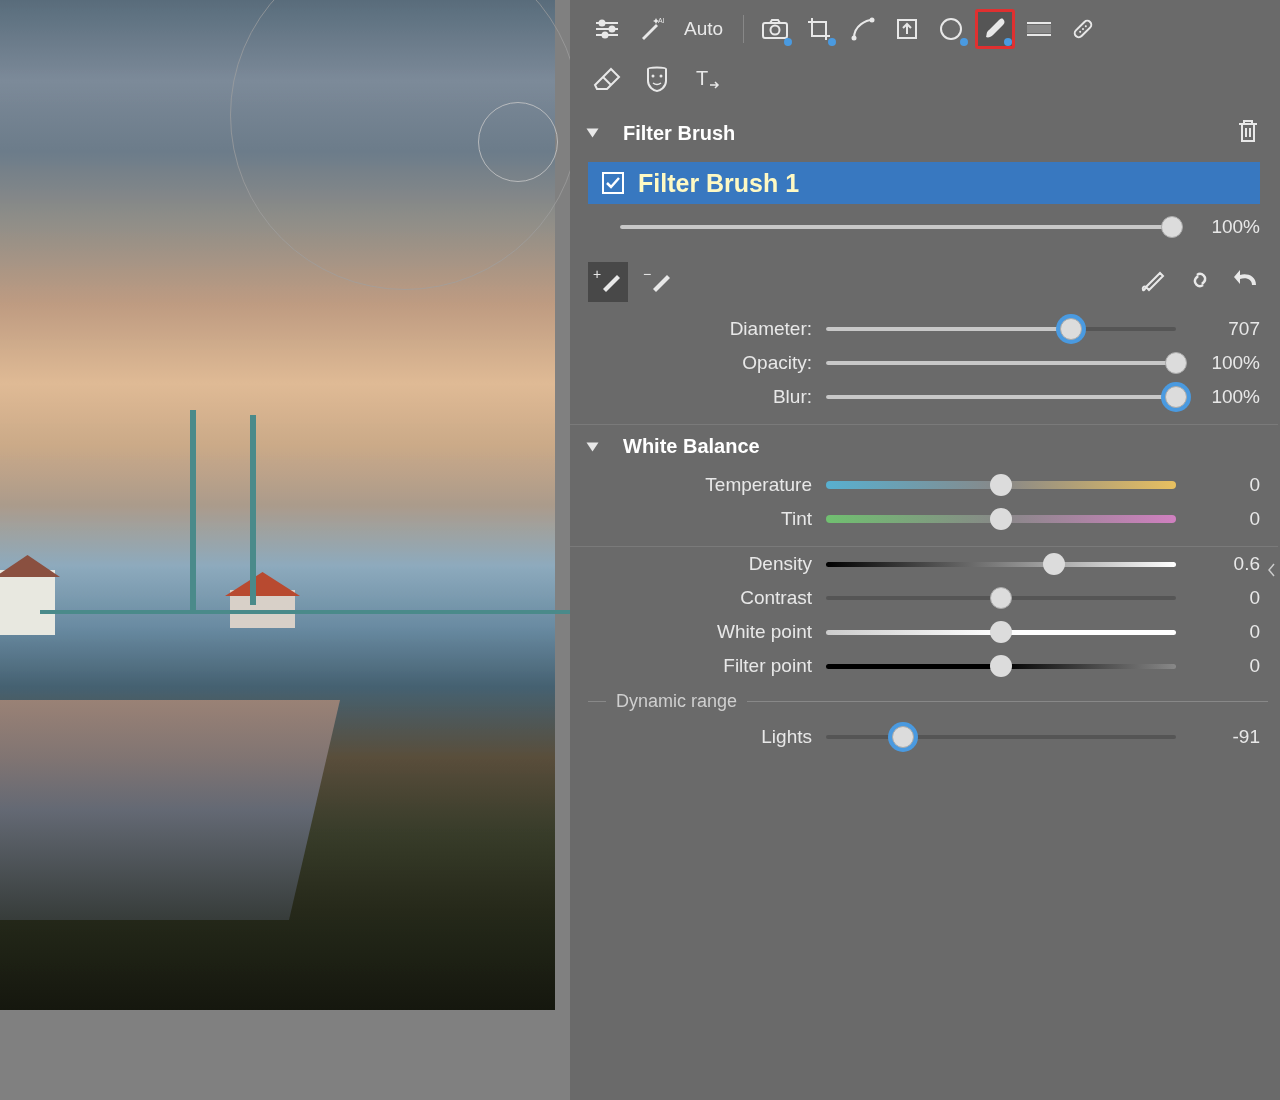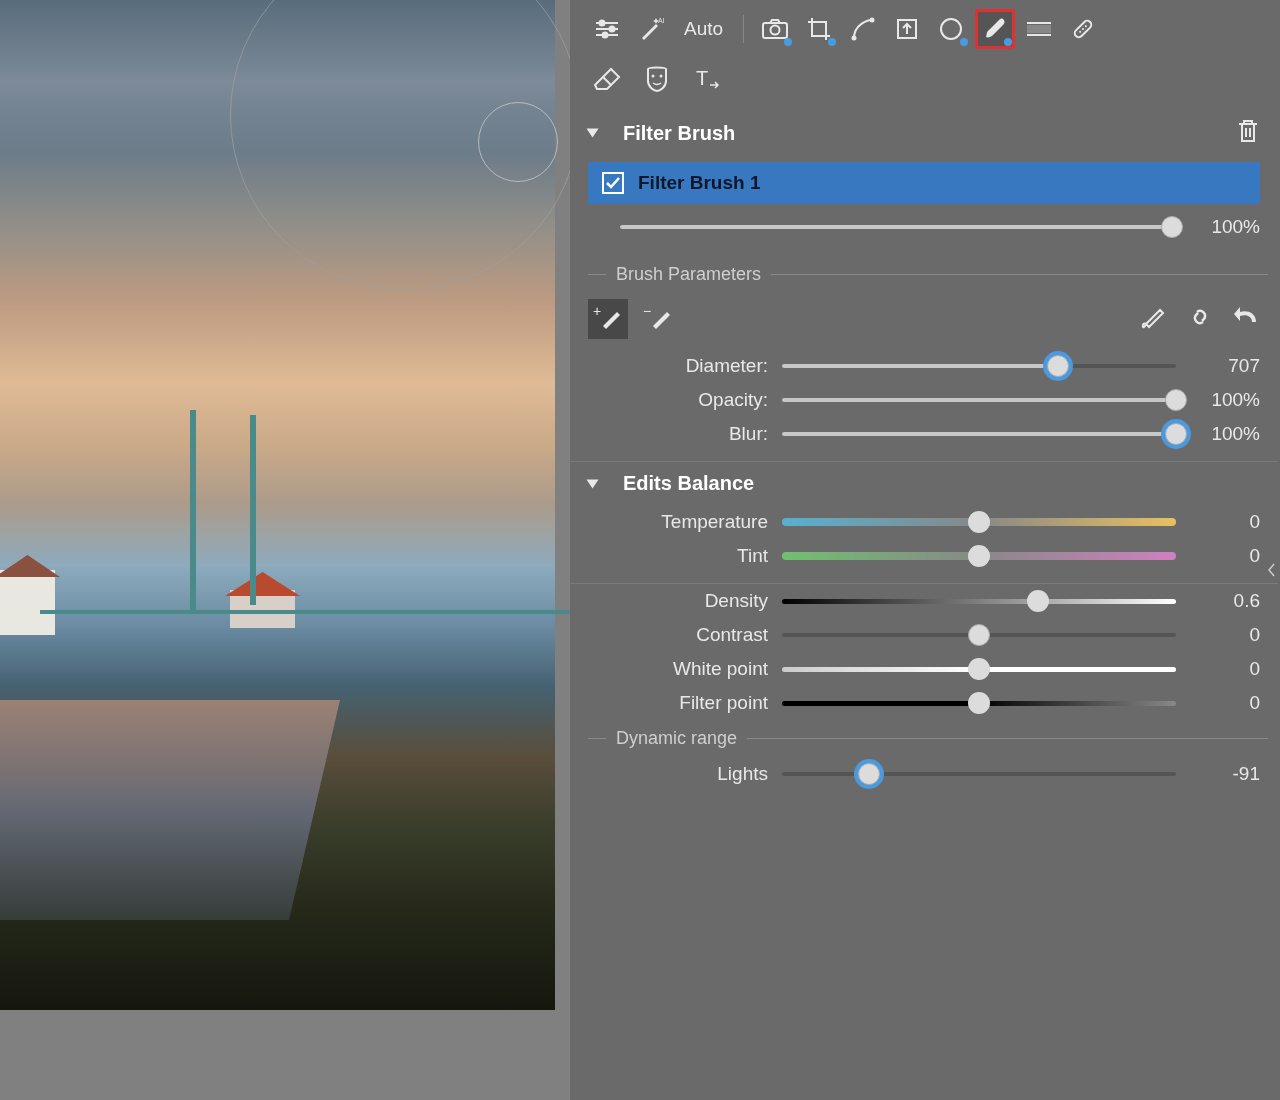--- a/index.html
+++ b/index.html
@@ -41,36 +41,36 @@
     .panel-content::-webkit-scrollbar-track { background:#6a6a6a; }
     .panel-content::-webkit-scrollbar-thumb { background:#888; border-radius:2px; }
     .section { padding:0; }
     .sec-header { display:flex; align-items:center; padding:10px 18px; gap:26px; }
     .sec-header .tri { width:0; height:0; border-left:9px solid #e8e8e8; border-top:6px solid transparent; border-bottom:6px solid transparent; transform:rotate(90deg); }
     .sec-title { color:#fff; font-weight:600; font-size:20px; }
     .sec-header .right { margin-left:auto; display:flex; gap:10px; }
     .layer-row { margin:4px 18px 0 18px; background:#3878c0; display:flex; align-items:center; height:42px; padding:0 14px; gap:14px; }
     .check { width:22px; height:22px; border:2px solid #fff; display:flex; align-items:center; justify-content:center; }
     .check svg { display:block; }
-    .layer-name { color:#0f172a; font-weight:600; font-size:19px; }
+    .layer-name { color:#fef9c3; font-weight:600; font-size:25px; }
     .opacity-row { display:flex; align-items:center; padding:12px 18px 18px 50px; gap:18px; }
     .slider { flex:1; height:4px; background:#555; position:relative; border-radius:2px; }
     .slider .fill { position:absolute; left:0; top:0; bottom:0; background:#c8c8c8; border-radius:2px; }
     .slider .thumb { position:absolute; top:50%; width:22px; height:22px; border-radius:50%; background:#dcdcdc; border:1px solid #aaa; transform:translate(-50%,-50%); }
     .slider .thumb.ring { box-shadow:0 0 0 4px #4a9ae0; }
     .pct { color:#e8e8e8; font-size:19px; width:70px; text-align:right; }
     .add-mask { margin:0 18px 14px; height:44px; background:#7a7a7a; color:#e8e8e8; font-size:19px; display:flex; align-items:center; justify-content:center; cursor:pointer; }
     .group-label { color:#cfcfcf; font-size:18px; padding:8px 0 8px 34px; display:flex; align-items:center; }
     .group-label::before,.group-label::after { content:""; flex:1; height:1px; background:#888; margin:0 10px; }
     .group-label::before { max-width:18px; margin-left:-16px; }
     .brush-btns { display:flex; align-items:center; padding:6px 18px 10px; gap:10px; }
     .sq-btn { width:40px; height:40px; display:flex; align-items:center; justify-content:center; cursor:pointer; }
     .sq-btn.active { background:#484848; }
     .brush-btns .right { margin-left:auto; display:flex; gap:18px; }
-    .param { display:flex; align-items:center; padding:6px 18px; gap:14px; }
+    .param { display:flex; align-items:center; padding:6px 18px; gap:14px;margin-left:44px; }
     .param .label { width:180px; text-align:right; color:#e8e8e8; font-size:19px; }
     .param .slider { margin:0; }
     .param .val { color:#e8e8e8; font-size:19px; width:70px; text-align:right; }
     .color-slider { flex:1; height:8px; border-radius:4px; position:relative; }
     .temp-grad { background:linear-gradient(to right,#58b0d0,#888,#e8c060); }
     .tint-grad { background:linear-gradient(to right,#70c070,#888,#d080c0); }
     .bw-grad { background:linear-gradient(to right,#000,#fff); height:5px; }
     .wb-grad { background:linear-gradient(to right,#ccc 0%,#fff 50%,#fff 100%); height:5px; }
     .bp-grad { background:linear-gradient(to right,#000 0%,#000 50%,#888 100%); height:5px; }
     .hr { height:1px; background:#7a7a7a; margin:10px 0 0; }
@@ -243,23 +243,20 @@
         <div class="layer-name">Filter Brush 1</div>
       </div>
       <div class="opacity-row">
         <div class="slider">
           <div class="fill" style="width:100%"></div>
           <div class="thumb" style="left:100%"></div>
         </div>
         <div class="pct">100%</div>
       </div>
 
-      <div class="group-label">
-          <span>Brush Parameters</span>
-        </div>
       <div class="brush-btns">
         <div class="sq-btn active">
           <svg width="30" height="26" viewBox="0 0 30 26">
               <text x="0" y="10" font-size="14" fill="#e8e8e8">+</text>
               <path d="M10 20 L24 6 L27 9 L13 23 Z" fill="#e8e8e8"></path>
             </svg>
         </div>
         <div class="sq-btn">
           <svg width="30" height="26" viewBox="0 0 30 26">
               <text x="0" y="10" font-size="14" fill="#e8e8e8">−</text>
@@ -312,21 +309,21 @@
           </div>
         <div class="val">100%</div>
       </div>
     </div>
 
     <div class="hr"></div>
 
     <div class="section">
       <div class="sec-header">
         <div class="tri"></div>
-        <div class="sec-title">Edits Balance</div>
+        <div class="sec-title">White Balance</div>
       </div>
       <div class="param">
         <div class="label">Temperature</div>
         <div class="color-slider temp-grad">
             <div class="thumb" style="position:absolute;left:50%;top:50%;width:22px;height:22px;border-radius:50%;background:#dcdcdc;transform:translate(-50%,-50%)"></div>
           </div>
         <div class="val">0</div>
       </div>
       <div class="param">
         <div class="label">Tint</div>

